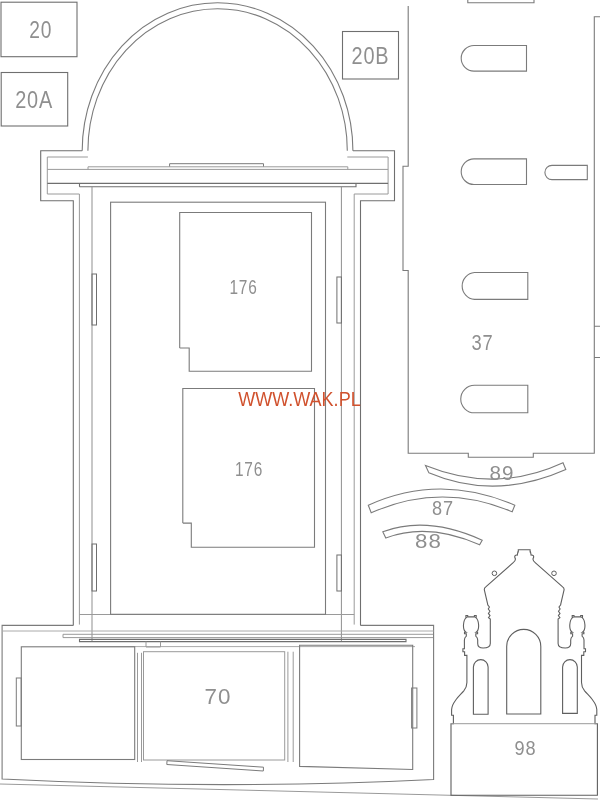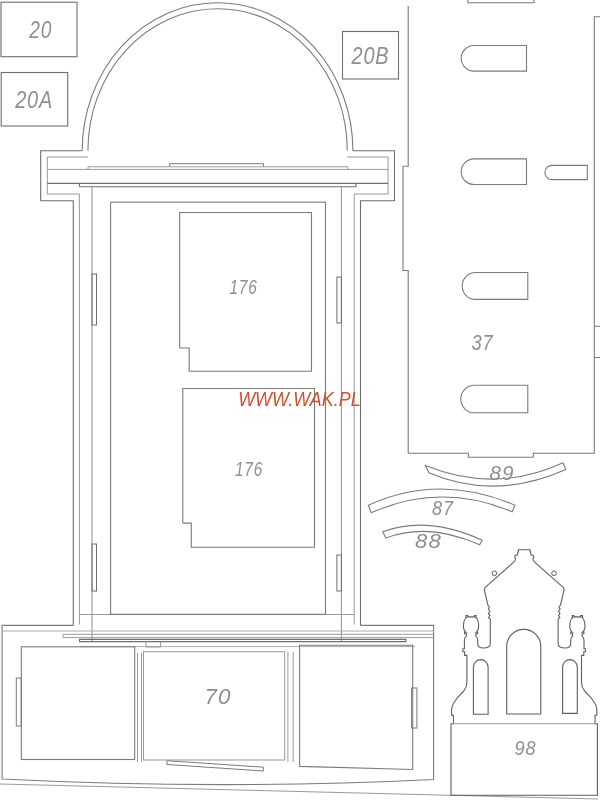--- a/index.html
+++ b/index.html
@@ -1,17 +1,17 @@
 <!DOCTYPE html>
 <html><head>
 <meta charset="utf-8">
 <style>
   html,body{margin:0;padding:0;background:#ffffff;}
   .page{position:relative;width:600px;height:800px;background:#fff;overflow:hidden;
-        font-family:"Liberation Sans", sans-serif;font-style:italic;}
+        font-family:"Liberation Sans", sans-serif;}
   svg{position:absolute;left:0;top:0;}
   text{font-family:"Liberation Sans", sans-serif;fill:#8f8f8f;}
   .num{font-size:20px;letter-spacing:1px;}
 </style>
 </head>
 <body>
 <div class="page">
 <svg width="600" height="800" viewBox="0 0 600 800" fill="none" stroke-linecap="butt" stroke-linejoin="miter">
 
 <g stroke="#6f6f6f" stroke-width="1.1">

